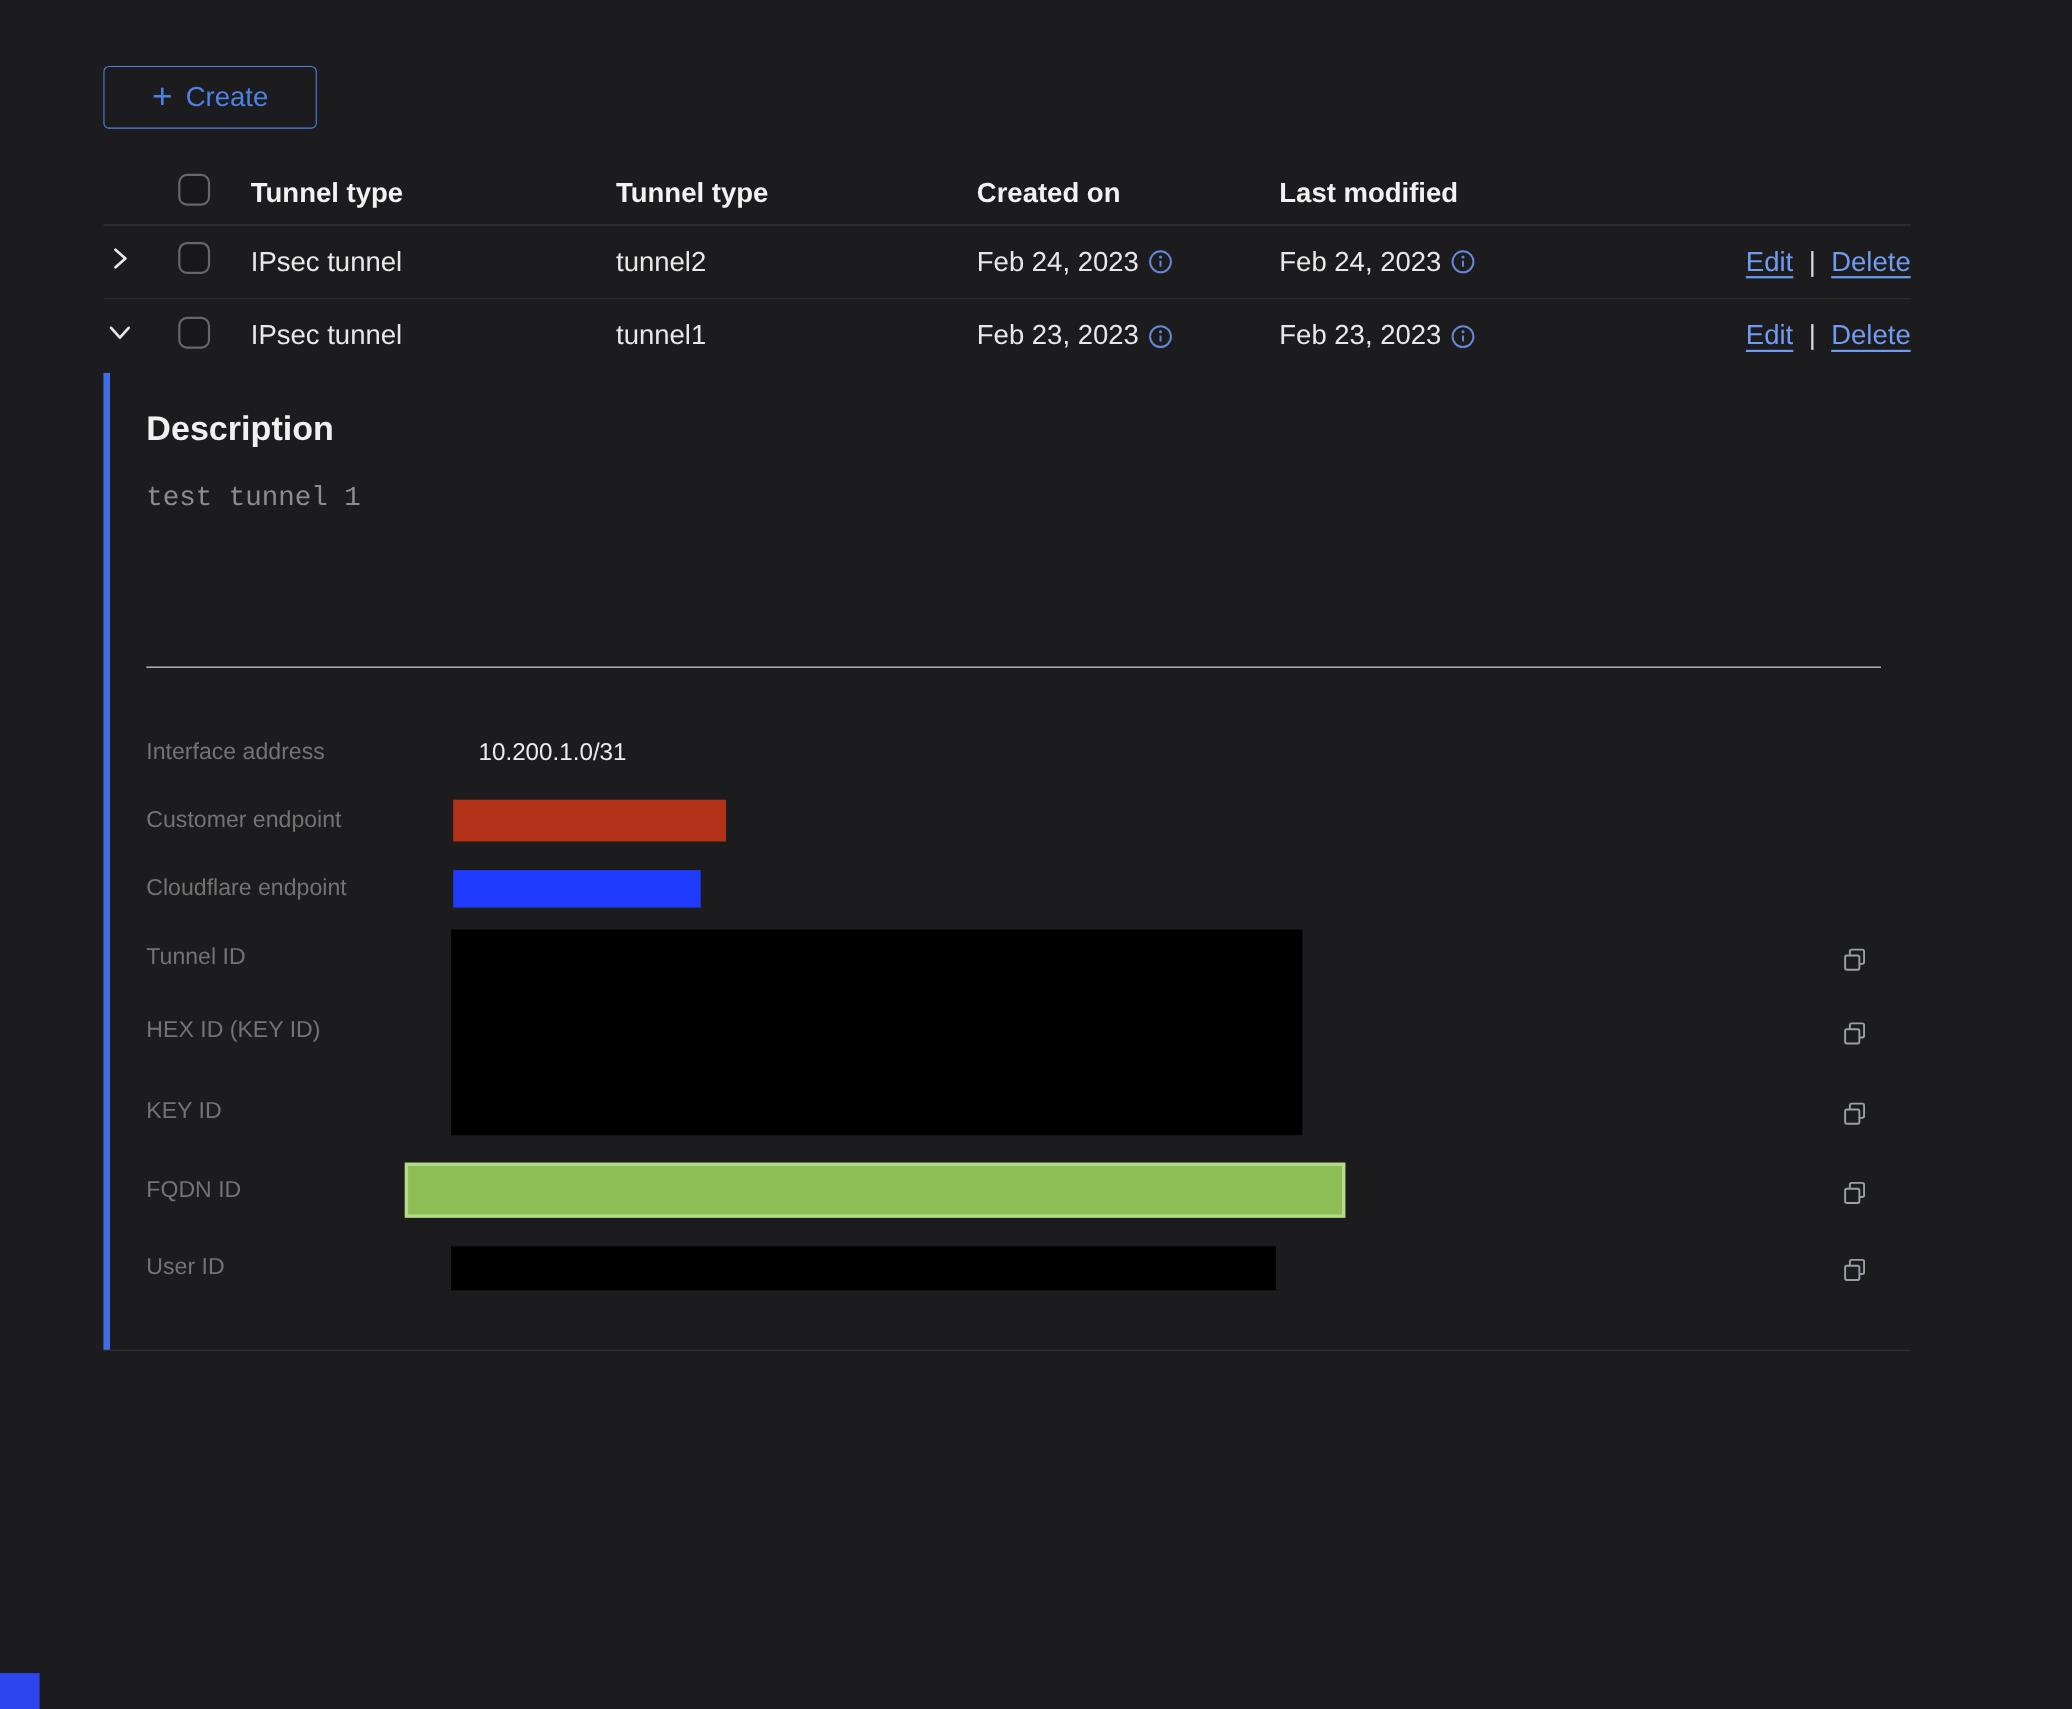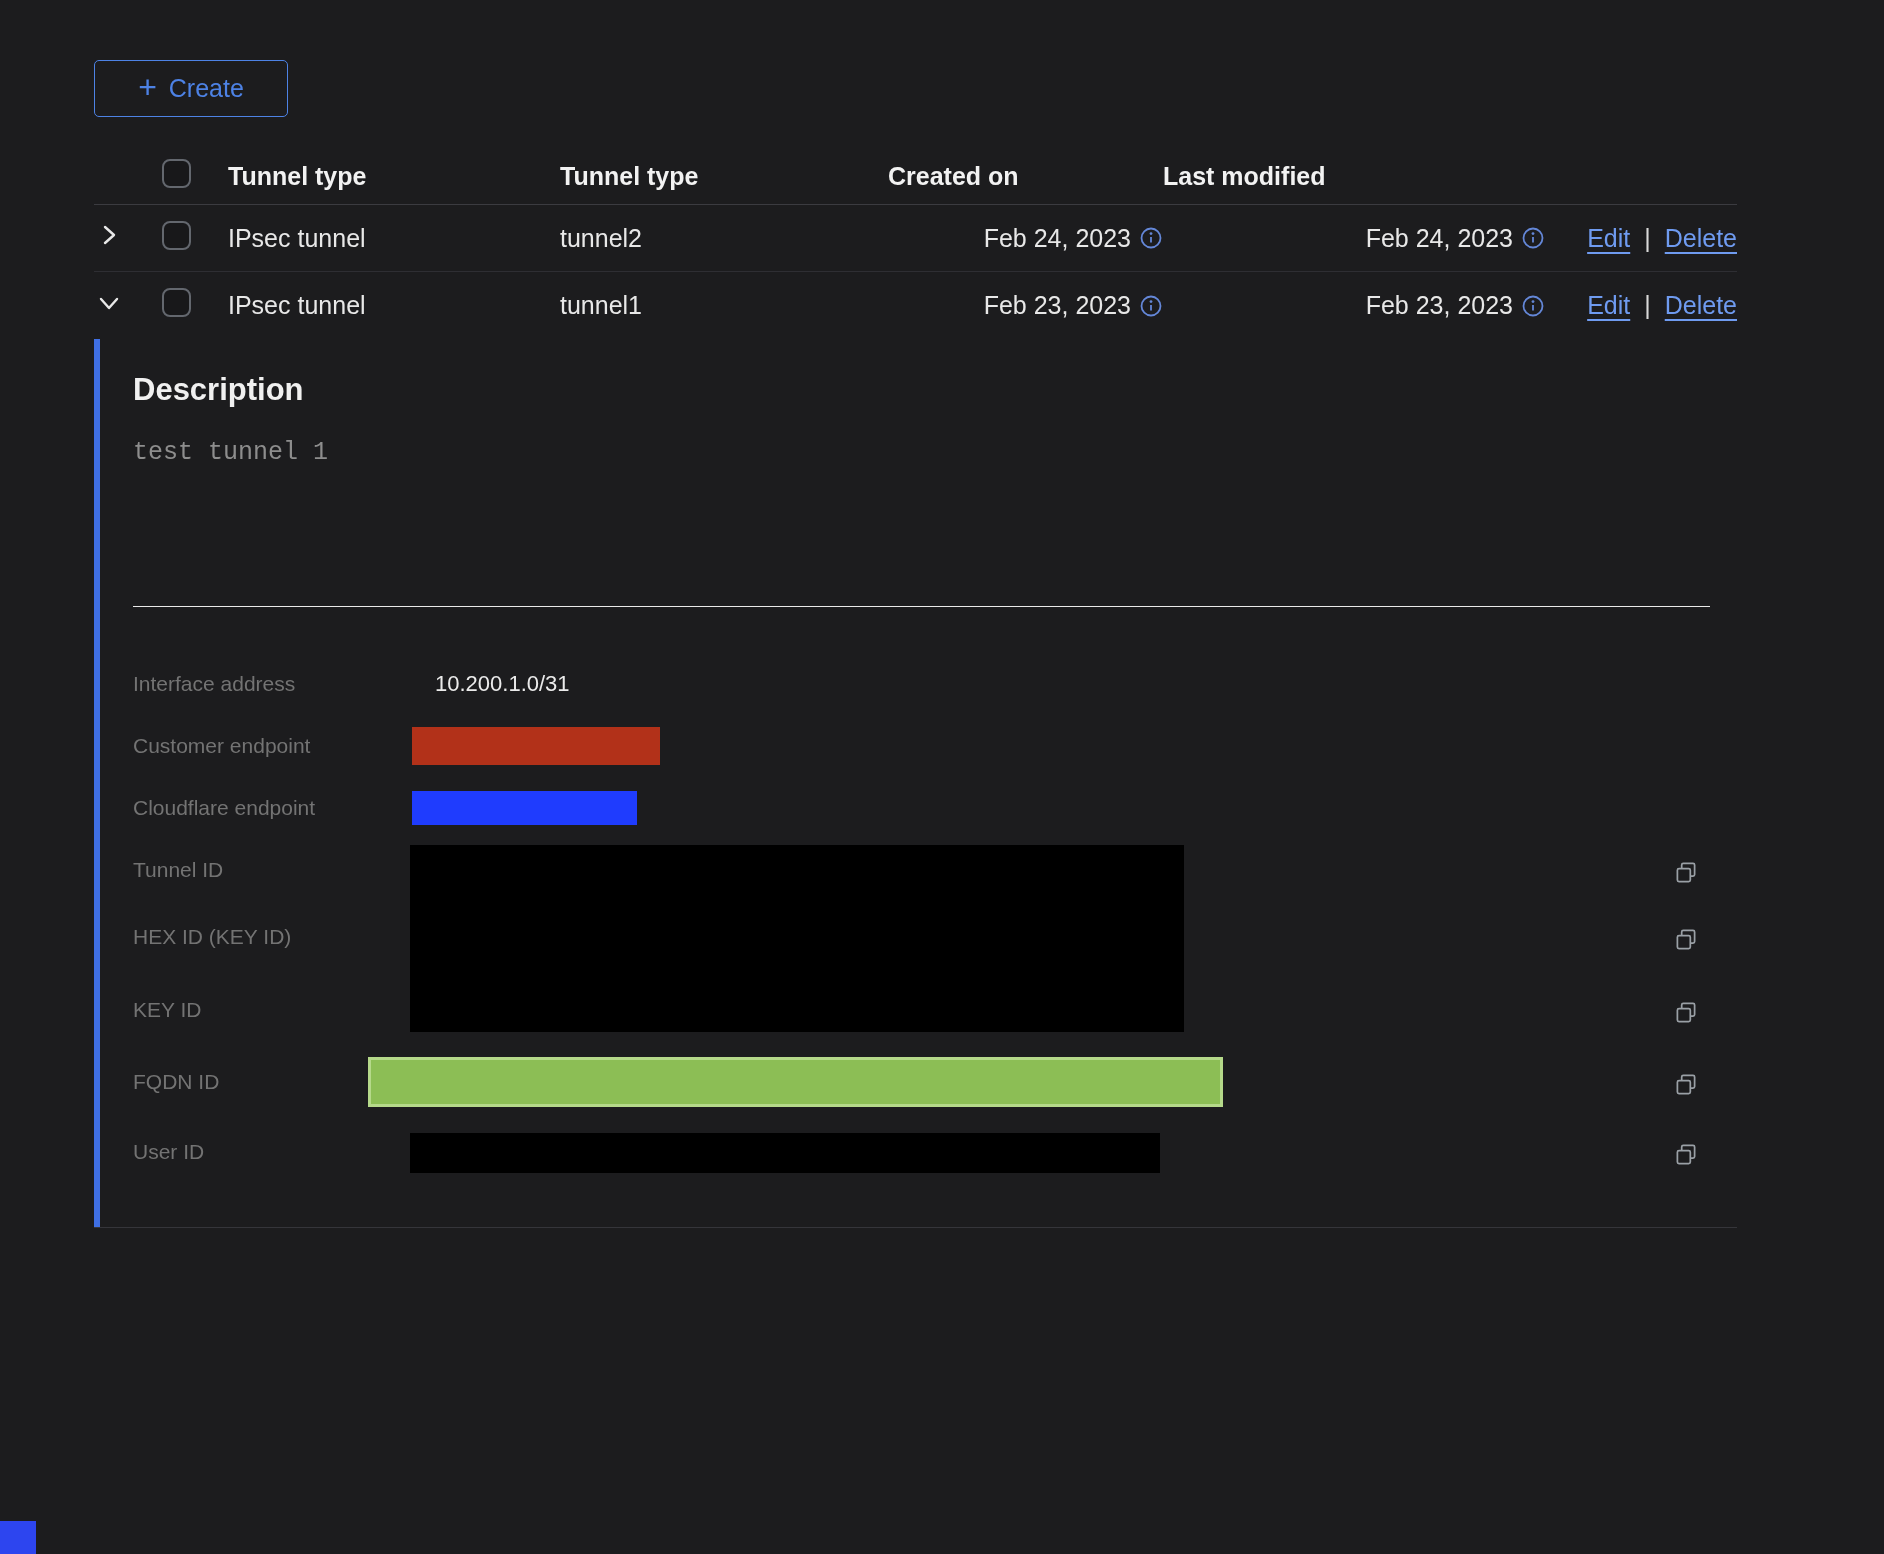--- a/index.html
+++ b/index.html
@@ -33,21 +33,21 @@
   .row {
     display:grid;
     grid-template-columns:68px 66px 332px 328px 275px 382px 192px;
     align-items:center;
   }
   .thead { height:57px; border-bottom:1px solid #3b3b40; }
   .body-row { height:67px; }
   .body-row.first { border-bottom:1px solid #2e2e33; }
   .cell { font-size:25px; color:#e8e8e8; white-space:nowrap; }
   .th { font-weight:700; color:#f2f2f2; }
-  .c-created,.c-modified { display:flex; align-items:center; gap:8px;justify-content:flex-end; }
+  .c-created,.c-modified { display:flex; align-items:center; gap:8px; }
   .c-actions { display:flex; align-items:flex-start; justify-content:flex-end; gap:14px; }
   .link { color:var(--link-blue,#6f9bf0); text-decoration:underline; text-underline-offset:5px; cursor:pointer; font-size:25px; }
   .pipe { color:#d9d9d9; font-size:25px; }
   .checkbox {
     width:29px; height:29px;
     border:2px solid #63676e; border-radius:8px;
     background:#18181a; display:inline-block; cursor:pointer;
   }
   .chev { display:inline-flex; margin-left:2px; cursor:pointer; color:#e8e8e8; }
   .info { display:inline-flex; color:#6487d8; cursor:pointer; }

